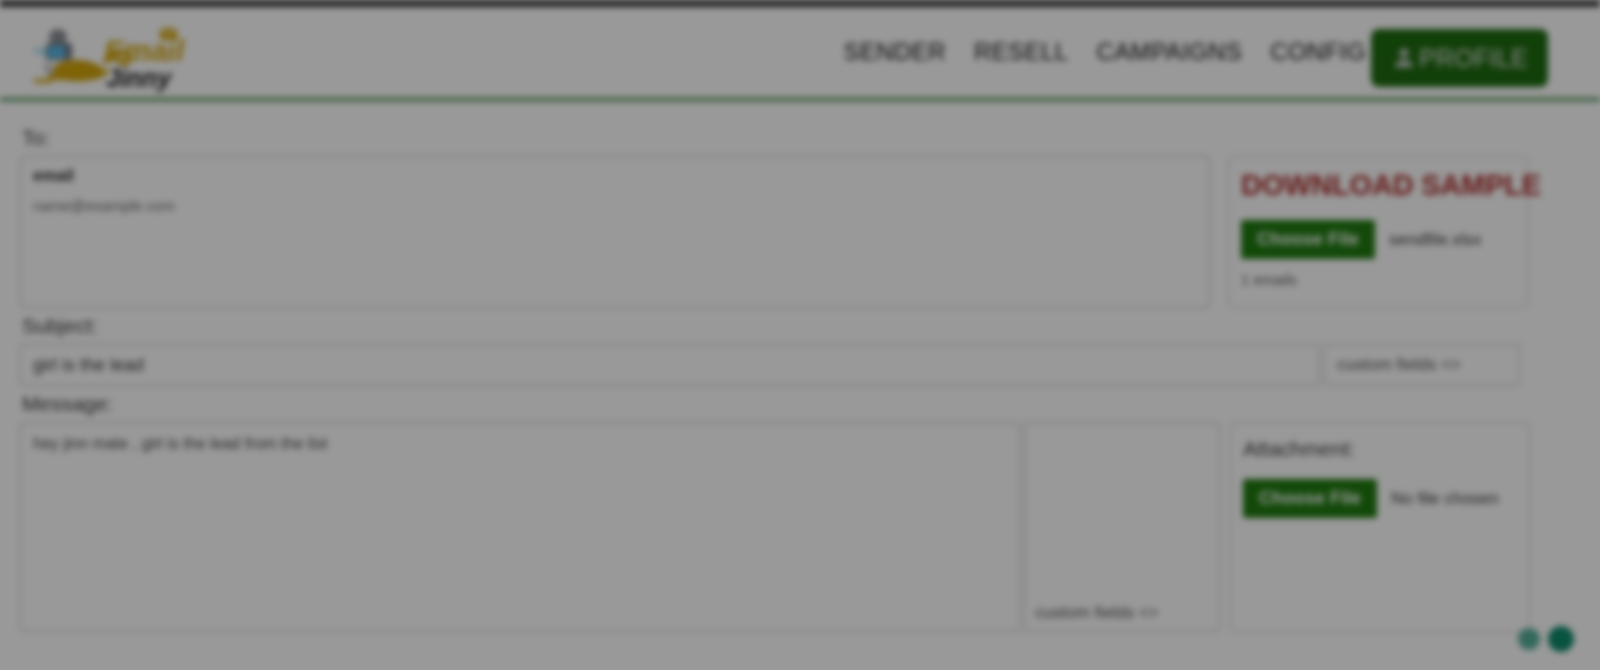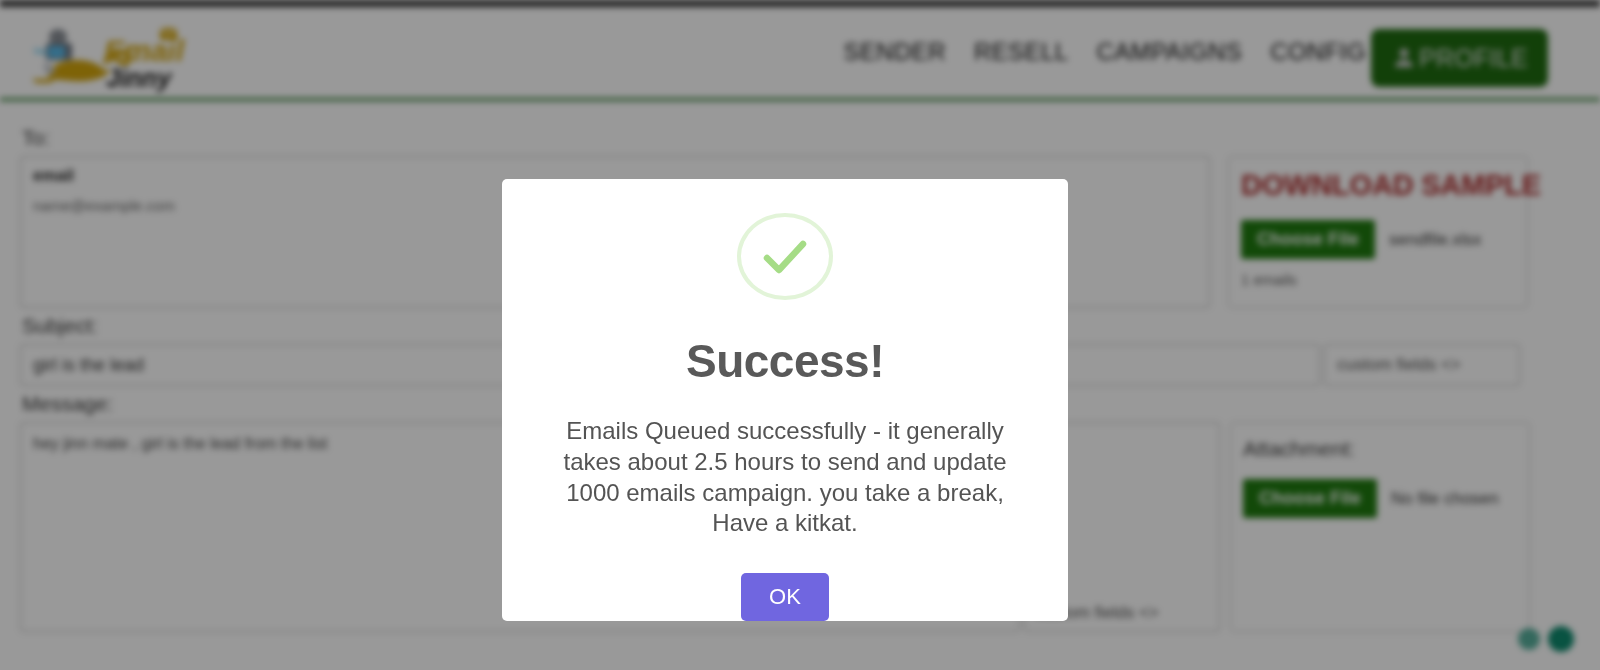--- a/index.html
+++ b/index.html
@@ -303,24 +303,14 @@
 
       <div class="dots">
         <span class="dot-a"></span>
         <span class="dot-b"></span>
       </div>
     </div>
   </div>
 
   <div id="dim-overlay"></div>
 
-  <div class="modal">
-    <div class="success-circle">
-      <svg class="check-svg" viewBox="0 0 64 64" aria-hidden="true">
-        <path d="M14 33 L26 45 L50 19" fill="none" stroke="#a5dc86" stroke-width="6.5" stroke-linecap="round" stroke-linejoin="round"></path>
-      </svg>
-    </div>
-    <div class="modal-title">Success!</div>
-    <div class="modal-text">Emails Queued successfully - it generally takes about 2.5 hours to send and update 1000 emails campaign. you take a break, Have a kitkat.</div>
-    <button class="ok-btn">OK</button>
-  </div>
 
 </div>
 
 </body></html>

